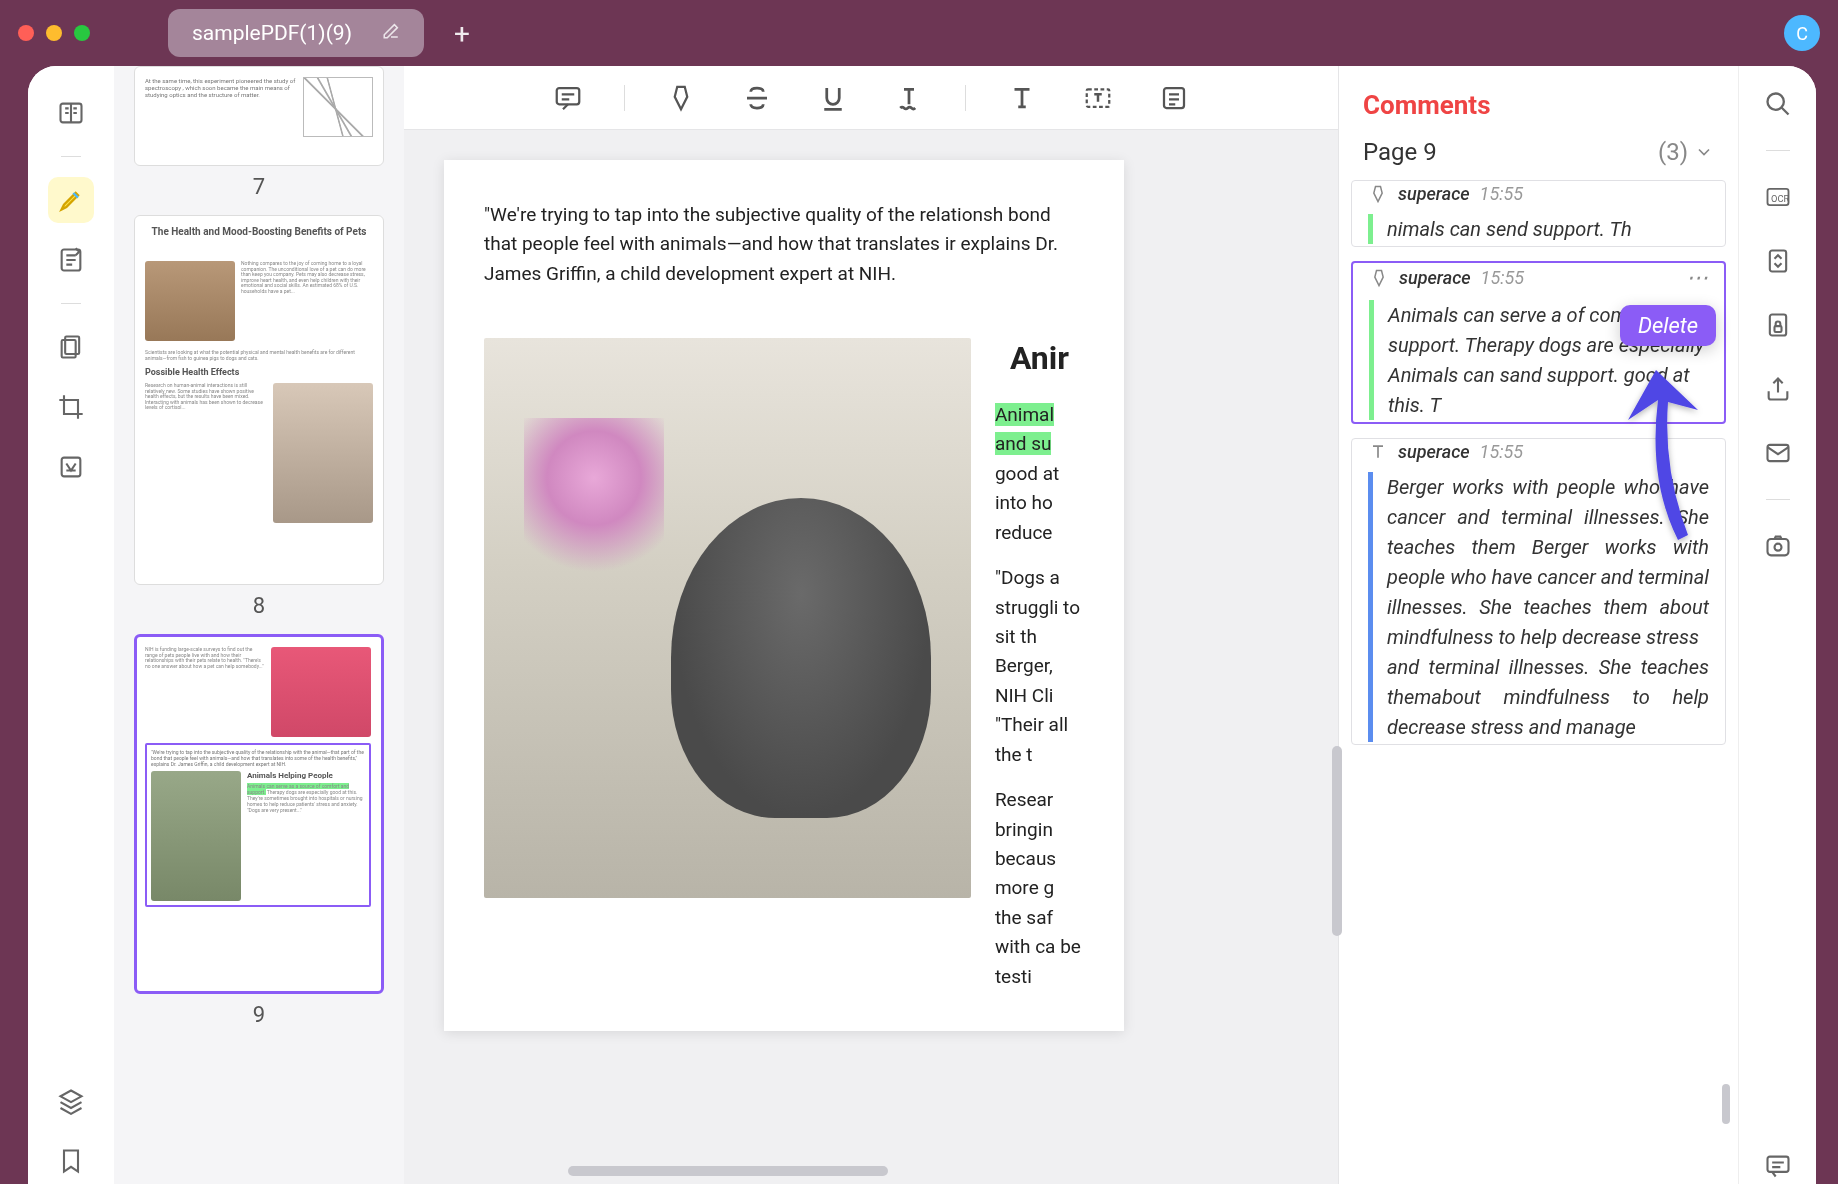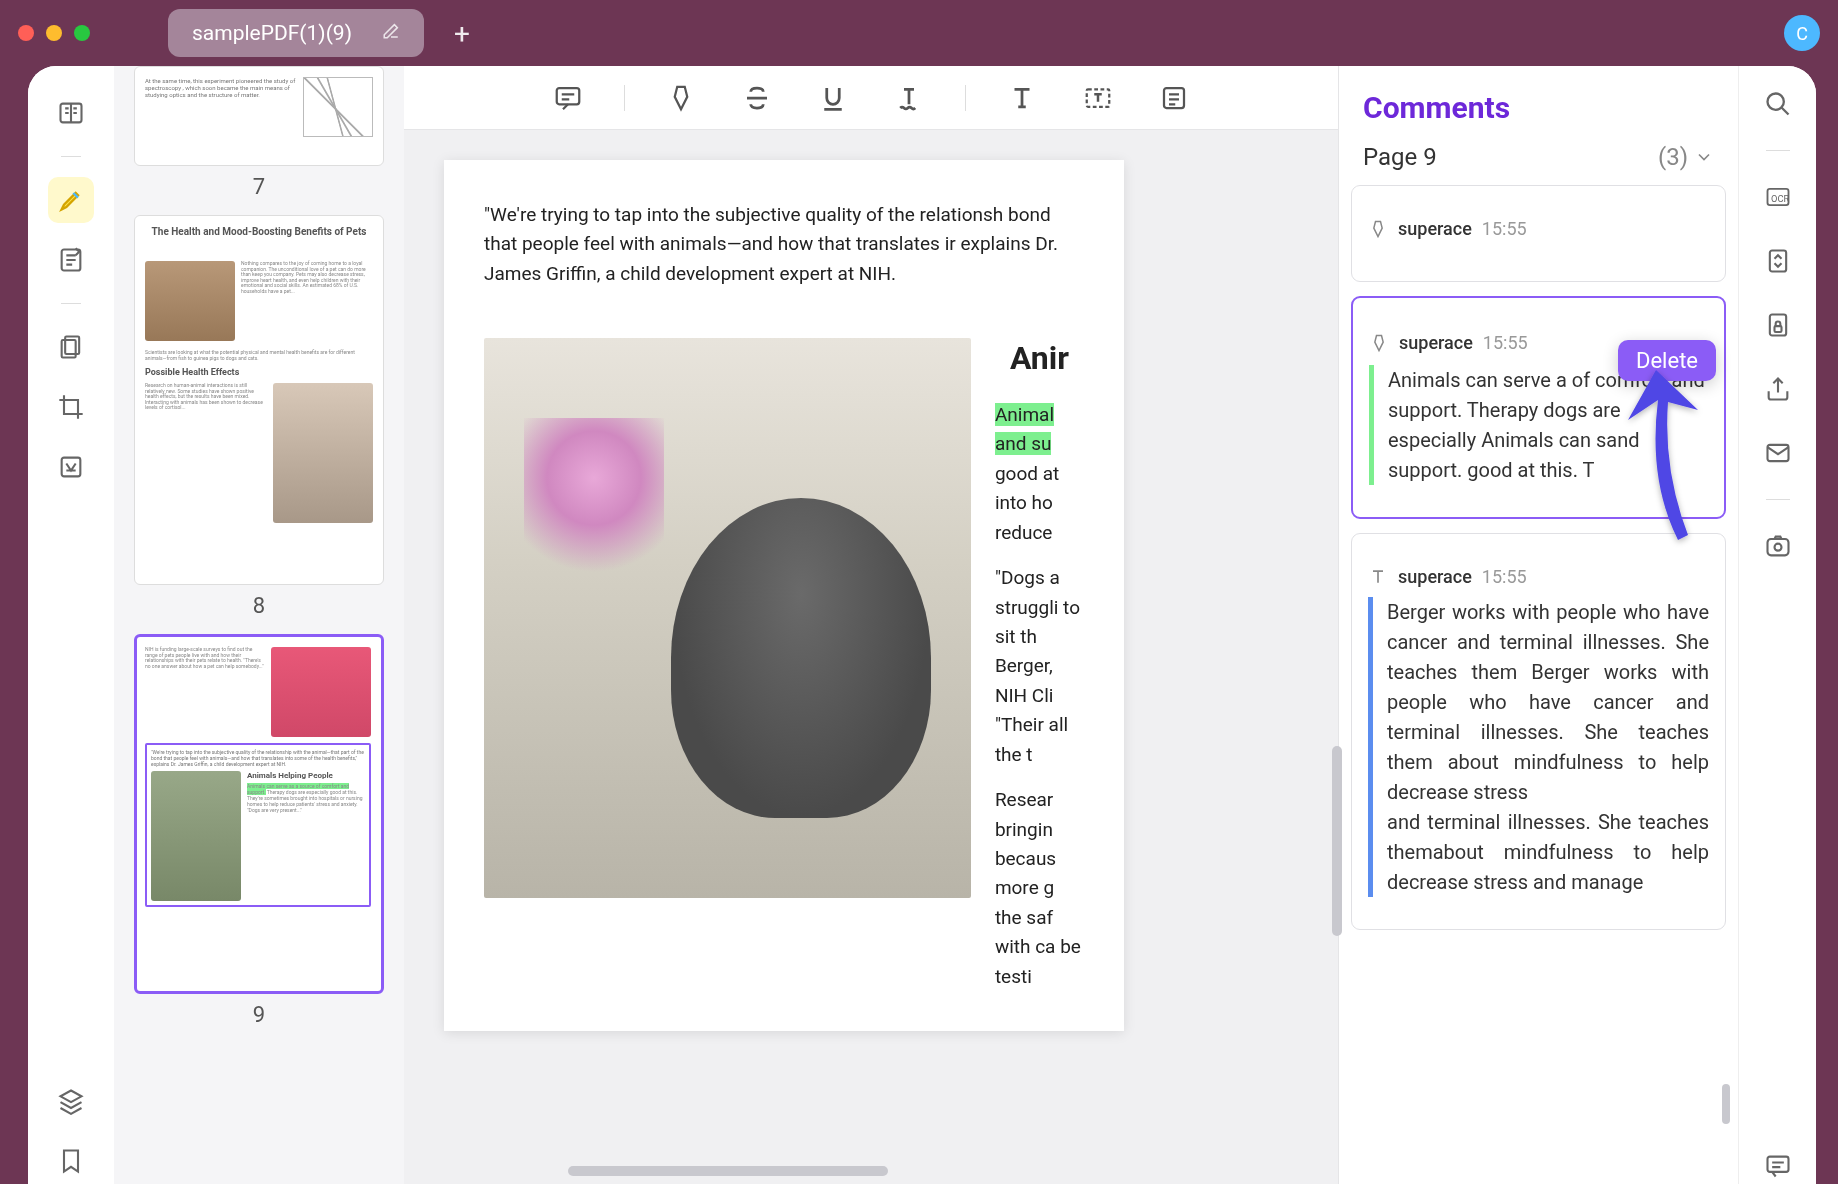--- a/index.html
+++ b/index.html
@@ -35,25 +35,25 @@
 .doc{flex:1;overflow:auto;padding:30px 40px;}
 .page{background:#fff;width:680px;box-shadow:0 2px 12px rgba(0,0,0,.1);padding:40px;font-size:19px;line-height:1.55;color:#222;}
 .page .quote{margin-bottom:30px;}
 .page .hero{width:490px;height:560px;background:linear-gradient(180deg,#e8e4dc 0%,#d4d0c4 40%,#b8b4a8 100%);margin:20px 0;position:relative;border-radius:2px;}
 .page .hero::before{content:"";position:absolute;left:40px;top:80px;width:140px;height:200px;background:radial-gradient(circle at 50% 30%,#e8a8d8 0%,#d088c0 30%,transparent 60%);}
 .page .hero::after{content:"";position:absolute;right:40px;bottom:80px;width:260px;height:320px;background:radial-gradient(ellipse at 50% 30%,#6a6a6a 0%,#4a4a4a 70%);border-radius:50% 50% 40% 40%;}
 .page h2{font-size:32px;font-weight:700;margin:16px 15px;}
 .hl-green{background:#7def8f;}
 .wav{text-decoration:underline wavy #5b8def;}
 .comments{width:400px;background:#fff;border-left:1px solid #e5e5e7;display:flex;flex-direction:column;overflow:hidden;}
-.comments h3{font-size:30px;font-weight:700;padding:24px 24px 18px;color:#6d28d9;}
+.comments h3{font-size:26px;font-weight:700;padding:24px 24px 18px;color:#ef4444;}
 .chead{display:flex;align-items:center;justify-content:space-between;padding:0 24px 14px;font-size:24px;color:#333;}
 .chead .cnt{color:#888;display:flex;align-items:center;gap:6px;}
 .clist{flex:1;overflow-y:auto;padding:0 12px;}
-.card{border:1px solid #e0e0e4;border-radius:9px;padding:32px 16px;margin-bottom:14px;background:#fff;position:relative;}
+.card{border:1px solid #e0e0e4;border-radius:4px;padding:2px 16px;margin-bottom:14px;background:#fff;position:relative;font-style:italic;}
 .card.sel{border:2px solid #8b5cf6;}
 .cmeta{display:flex;align-items:center;gap:10px;font-size:18px;margin-bottom:10px;}
 .cmeta .u{color:#333;font-weight:500;}
 .cmeta .t{color:#999;}
 .cmeta .more{margin-left:auto;color:#888;cursor:pointer;font-size:22px;}
 .cbody{border-left:5px solid #7def8f;padding-left:14px;font-size:20px;line-height:1.5;color:#333;}
 .cbody.blue{border-left-color:#5b8def;text-align:justify;}
 .delete-pop{position:absolute;right:8px;top:42px;background:#8b5cf6;color:#fff;padding:8px 18px;border-radius:10px;font-size:22px;box-shadow:0 4px 16px rgba(0,0,0,.2);cursor:pointer;}
 .rrail{width:78px;background:#fff;border-left:1px solid #eee;display:flex;flex-direction:column;align-items:center;padding-top:20px;gap:28px;}
 .rrail .ic{width:36px;height:36px;display:flex;align-items:center;justify-content:center;color:#666;cursor:pointer;}
@@ -267,20 +267,21 @@
     <div class="clist">
 
       <div class="card">
         <div class="cmeta">
           <svg class="cic" viewBox="0 0 24 24" fill="none" stroke="#888" stroke-width="1.8">
               <path d="M9 3h6l2 8-5 10-5-10 2-8z"></path>
             </svg>
           <span class="u">superace</span>
           <span class="t">15:55</span>
         </div>
+        <div class="cbody">nimals can send support. Th</div>
       </div>
 
       <div class="card sel">
         <div class="cmeta">
           <svg class="cic" viewBox="0 0 24 24" fill="none" stroke="#888" stroke-width="1.8">
               <path d="M9 3h6l2 8-5 10-5-10 2-8z"></path>
             </svg>
           <span class="u">superace</span>
           <span class="t">15:55</span>
           <span class="more">⋯</span>

